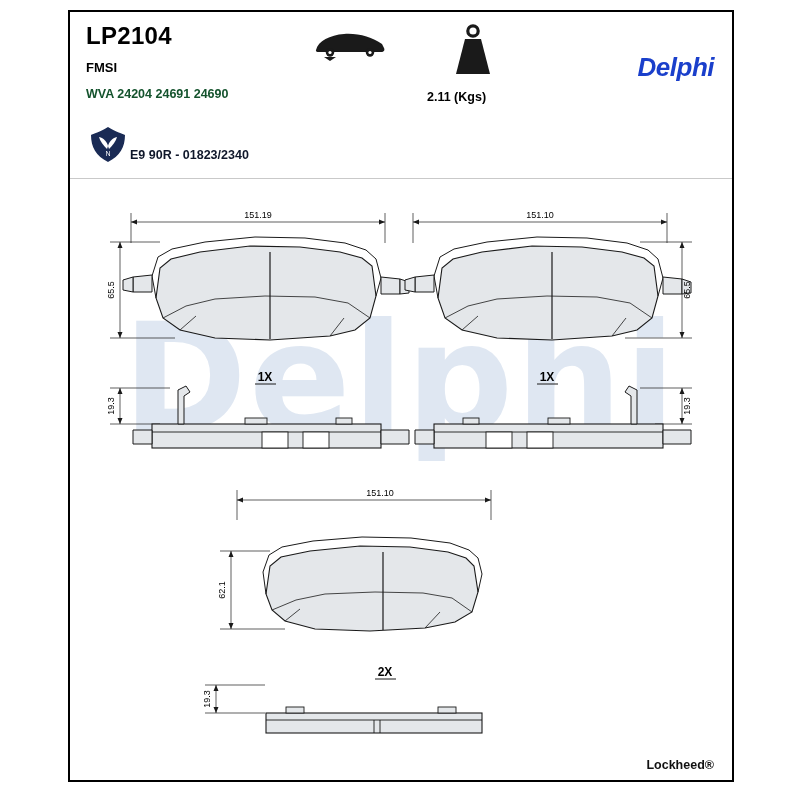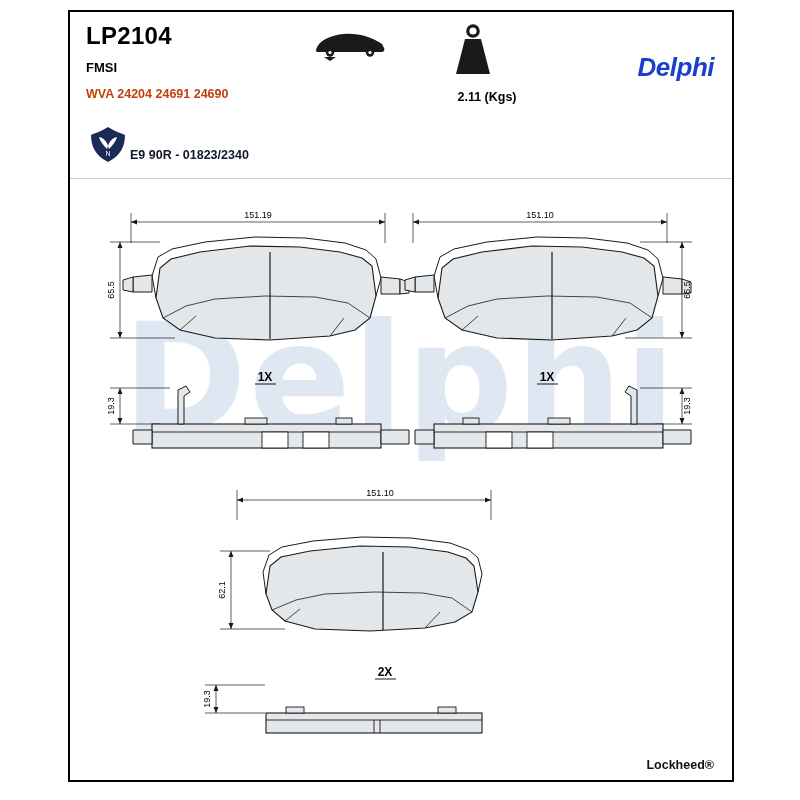--- a/index.html
+++ b/index.html
@@ -63,21 +63,21 @@
     left: 86px; top: 60px;
     font-size: 13px;
     font-weight: bold;
     color: #000;
   }
   .wva {
     position: absolute;
     left: 86px; top: 87px;
     font-size: 12.5px;
     font-weight: bold;
-    color: #c2410c;
+    color: #14532d;
   }
   .brand {
     position: absolute;
     right: 86px; top: 52px;
     font-size: 26px;
     font-weight: bold;
     color: #1a3fcb;
     font-style: italic;
     letter-spacing: -0.5px;
   }
@@ -88,21 +88,20 @@
   }
   .weight-icon {
     position: absolute;
     left: 443px; top: 22px;
     width: 60px; height: 60px;
   }
   .weight-label {
     position: absolute;
     left: 427px; top: 90px;
     width: 120px;
-    text-align: center;
     font-size: 12.5px;
     font-weight: bold;
     color: #000;
   }
   .eco-icon {
     position: absolute;
     left: 88px; top: 125px;
     width: 40px; height: 42px;
   }
   .ece {

